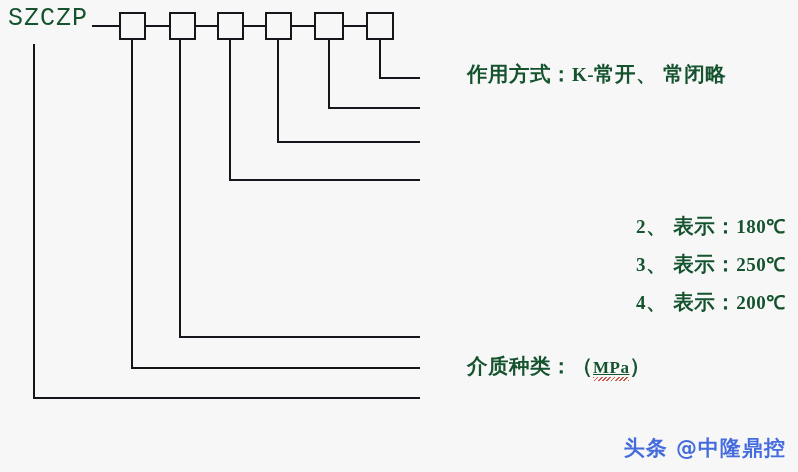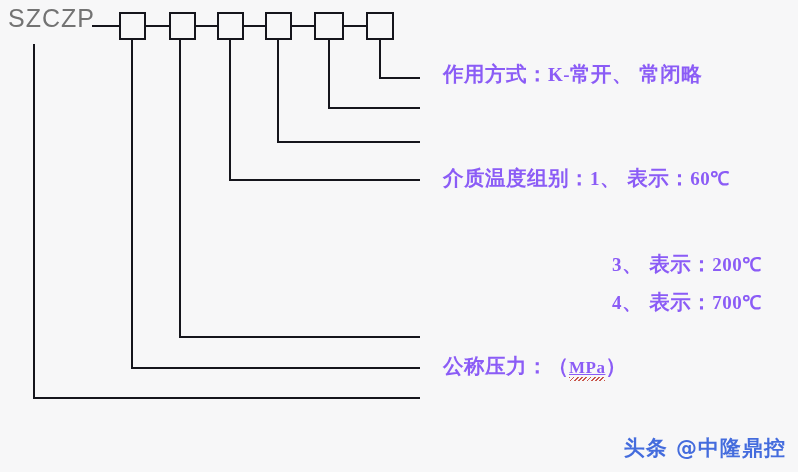--- a/index.html
+++ b/index.html
@@ -13,43 +13,44 @@
     height: 472px;
     background: #f7f7f8;
     overflow: hidden;
     font-family: "Liberation Sans", sans-serif;
   }
   
   #model-code {
     position: absolute;
     left: 8px;
     top: 4px;
-    font-family: Liberation Sans, sans-serif;
+    font-family: Liberation Mono, monospace;
     font-size: 25px;
     letter-spacing: 1px;
-    color: #737373;
+    color: #14532d;
     white-space: nowrap;
   }
   
   #linework {
     position: absolute;
     left: 0;
     top: 0;
     width: 798px;
     height: 472px;
   }
   
   .row {
     position: absolute;
     white-space: nowrap;
-    color: #8b5cf6;
+    color: #14532d;
     font-family: "Liberation Sans", sans-serif;
     font-weight: bold;
     font-size: 20.5px;
     letter-spacing: 0.5px;
+    margin-left: 24px;
   }
   .row .lat {
     font-family: "Liberation Serif", serif;
     font-size: 19px;
     font-weight: bold;
   }
   .row .num {
     font-family: "Liberation Serif", serif;
     font-size: 19px;
     font-weight: bold;
@@ -132,34 +133,34 @@
       <polyline points="34,44 34,398 420,398"></polyline>
     </g>
   </svg>
 
   <div class="row" style="left:443px; top:60px;">
     <span>作用方式：</span><span class="lat">K</span><span class="lat">-</span><span>常开、 常闭略</span>
   </div>
 
 
 
-  <div class="row" style="left:443px; top:164px;">
-    <span>介质温度组别：</span><span class="num">1</span><span>、 </span><span>表示：</span><span class="num">60℃</span>
+
+  <div class="row" style="left:612px; top:212px;">
+    <span class="num">2</span><span>、 </span><span>表示：</span><span class="num">180℃</span>
   </div>
 
-
   <div class="row" style="left:612px; top:250px;">
-    <span class="num">3</span><span>、 </span><span>表示：</span><span class="num">200℃</span>
+    <span class="num">3</span><span>、 </span><span>表示：</span><span class="num">250℃</span>
   </div>
 
   <div class="row" style="left:612px; top:288px;">
-    <span class="num">4</span><span>、 </span><span>表示：</span><span class="num">700℃</span>
+    <span class="num">4</span><span>、 </span><span>表示：</span><span class="num">200℃</span>
   </div>
 
 
   <div class="row" style="left:443px; top:352px;">
-    <span>公称压力：（</span><span class="unit misspelled">MPa</span><span>）</span>
+    <span>介质种类：（</span><span class="unit misspelled">MPa</span><span>）</span>
   </div>
 
 
   <div id="watermark">头条 @中隆鼎控</div>
 
 </div>
 
 </body></html>

